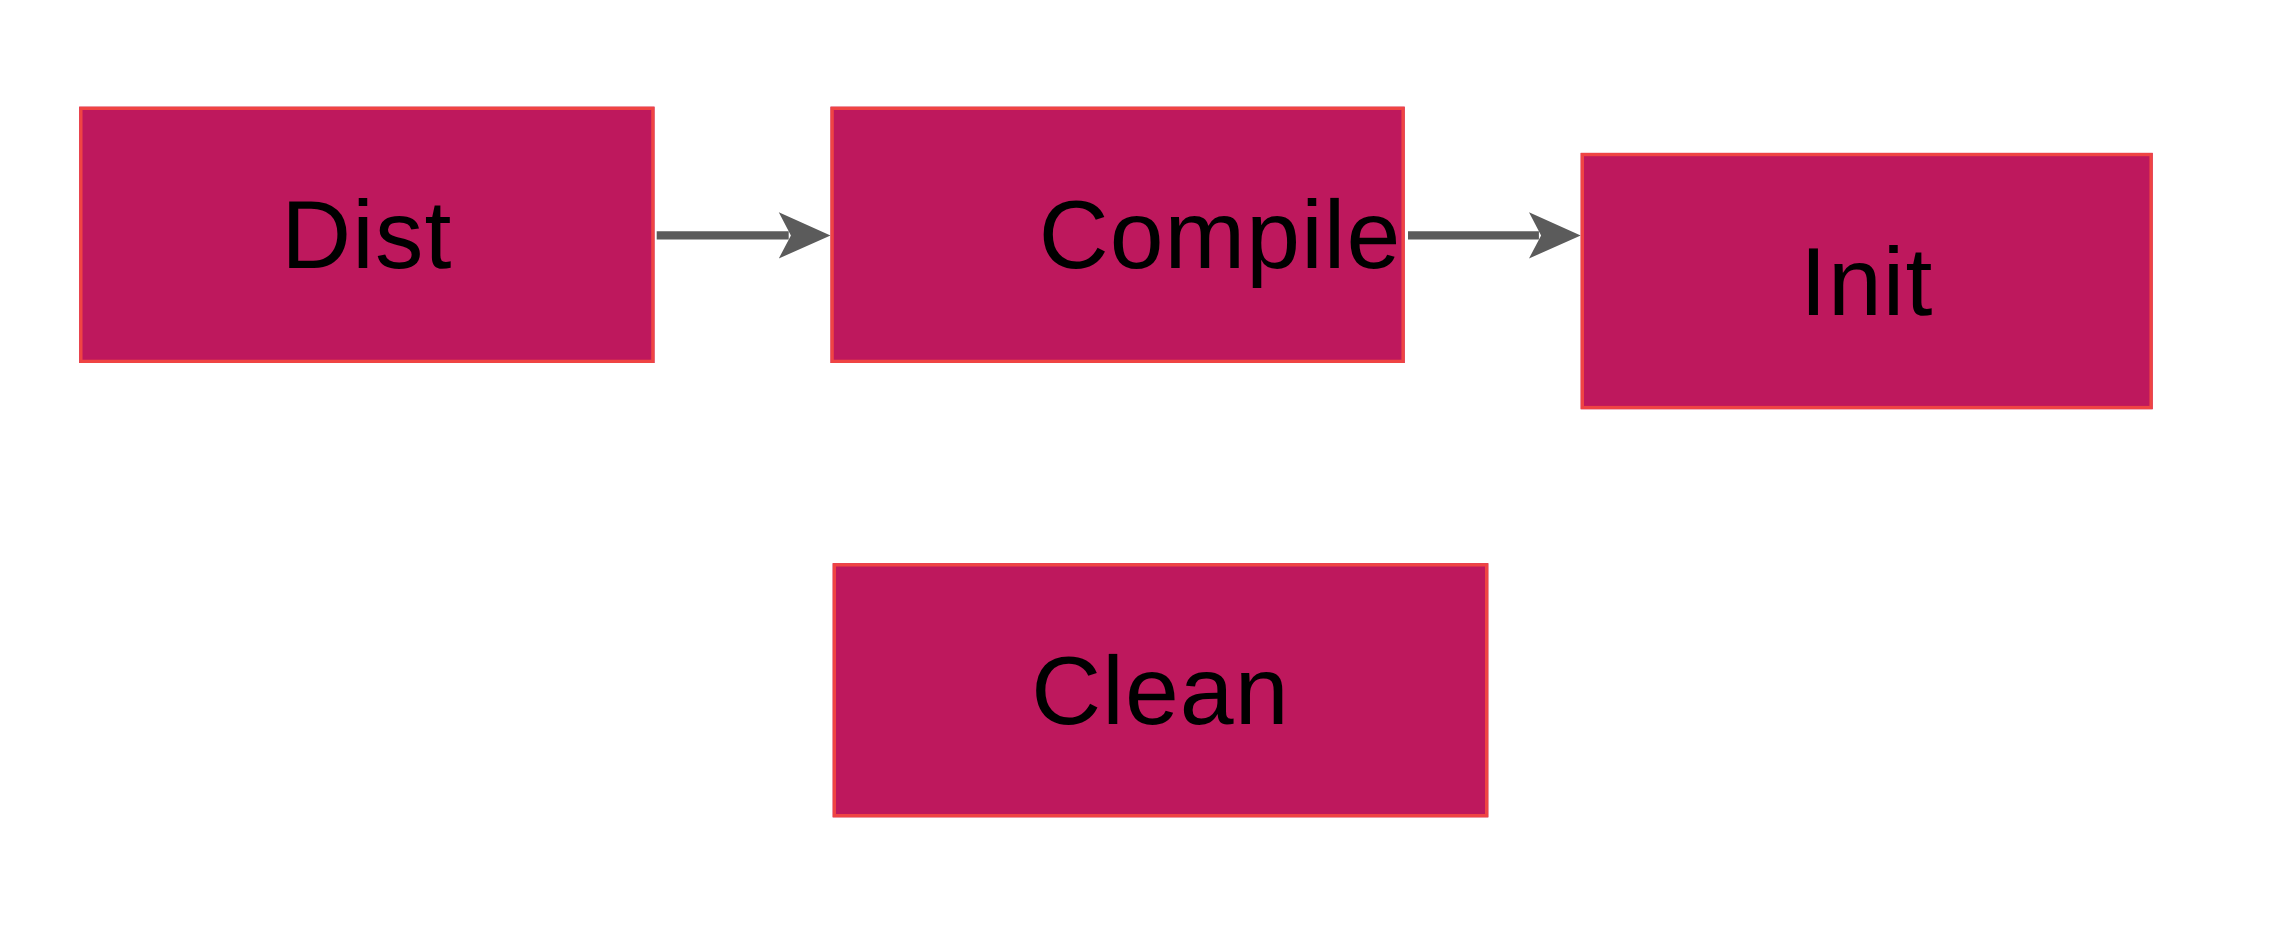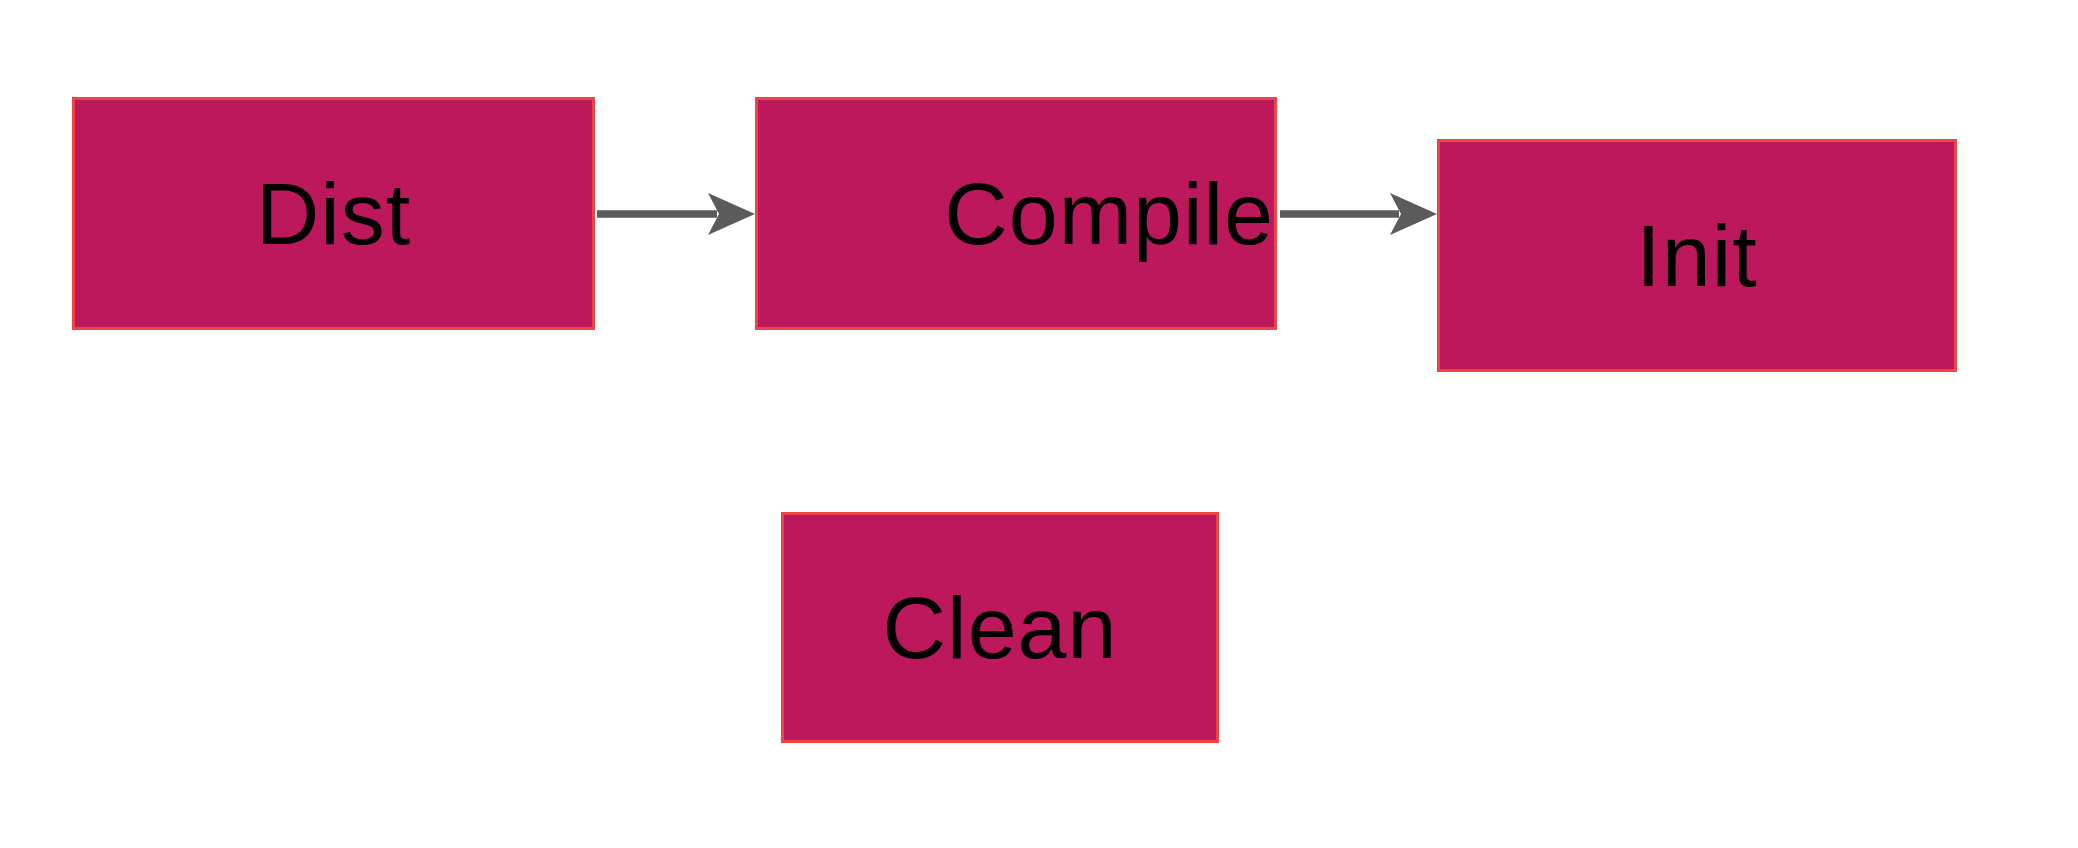--- a/index.html
+++ b/index.html
@@ -27,21 +27,21 @@
   .node-label {
     font-size: 88px;
     line-height: 1;
     color: #000000;
     letter-spacing: 1px;
     white-space: nowrap;
   }
   .node-dist    { left: 72px;   top: 97px;  width: 523px; height: 233px; }
   .node-compile { left: 755px;  top: 97px;  width: 522px; height: 233px; justify-content: flex-end; }
   .node-init    { left: 1437px; top: 97px;  width: 520px; height: 233px; margin-top: 42px; }
-  .node-clean   { left: 757px;  top: 512px; width: 438px; height: 231px; margin-left: 24px; }
+  .node-clean   { left: 757px;  top: 512px; width: 596px; height: 231px; }
   .edge-layer {
     position: absolute;
     left: 0;
     top: 0;
     width: 2078px;
     height: 848px;
     pointer-events: none;
   }
 </style>
 </head>

